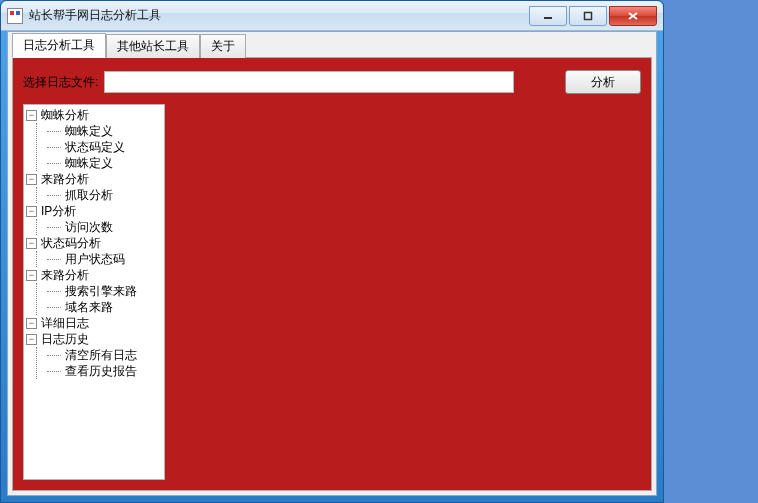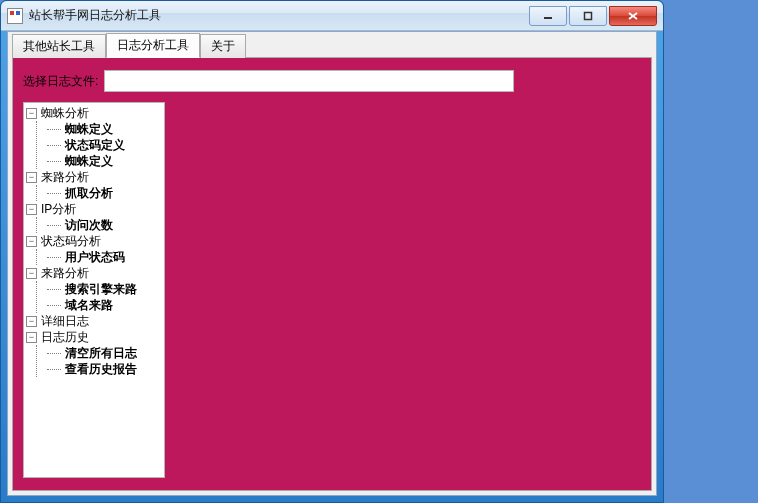--- a/index.html
+++ b/index.html
@@ -101,21 +101,21 @@
   }
   .tab.active {
     background: #fdfdfd;
     border-bottom: 1px solid #fdfdfd;
     top: 1px;
     z-index: 2;
   }
 
   .tab-page {
     flex:1;
-    background:#be185d;
+    background:#b91c1c;
     border: 1px solid #aaa;
     border-top: none;
     padding: 12px 10px 10px 10px;
     display:flex;
     flex-direction: column;
   }
 
   .top-row {
     display:flex;
     align-items:center;
@@ -179,21 +179,20 @@
     margin-right: 4px;
     border-top: 1px dotted #808080;
     align-self: center;
     height: 0;
     flex-shrink:0;
   }
   .children {
     margin-left: 10px;
     border-left: 1px dotted #808080;
     padding-left: 6px;
-    font-weight: bold;
   }
 </style>
 </head>
 <body>
 
 <div class="window-outer">
 
   <div class="titlebar">
     <div class="app-icon"></div>
     <div class="title-text">站长帮手网日志分析工具</div>
@@ -213,31 +212,32 @@
           <line x1="2" y1="2" x2="10" y2="8" stroke="#fff" stroke-width="1.8"></line>
           <line x1="10" y1="2" x2="2" y2="8" stroke="#fff" stroke-width="1.8"></line>
         </svg>
       </div>
     </div>
   </div>
 
   <div class="client-area">
 
     <div class="tabstrip">
+      <div class="tab active">日志分析工具</div>
       <div class="tab">其他站长工具</div>
-      <div class="tab active">日志分析工具</div>
       <div class="tab">关于</div>
     </div>
 
     <div class="tab-page">
 
       <div class="top-row">
         <span class="label">选择日志文件:</span>
         <input class="filepath-input" type="text" value="" style="">
         <span class="spacer"></span>
+        <button class="btn">分析</button>
       </div>
 
       <div class="tree-panel tree">
         <ul id="tree-root">
             <li>
               <div class="node-row">
                 <span class="expander">−</span>
                 <span>蜘蛛分析</span>
               </div>
               <ul class="children">

